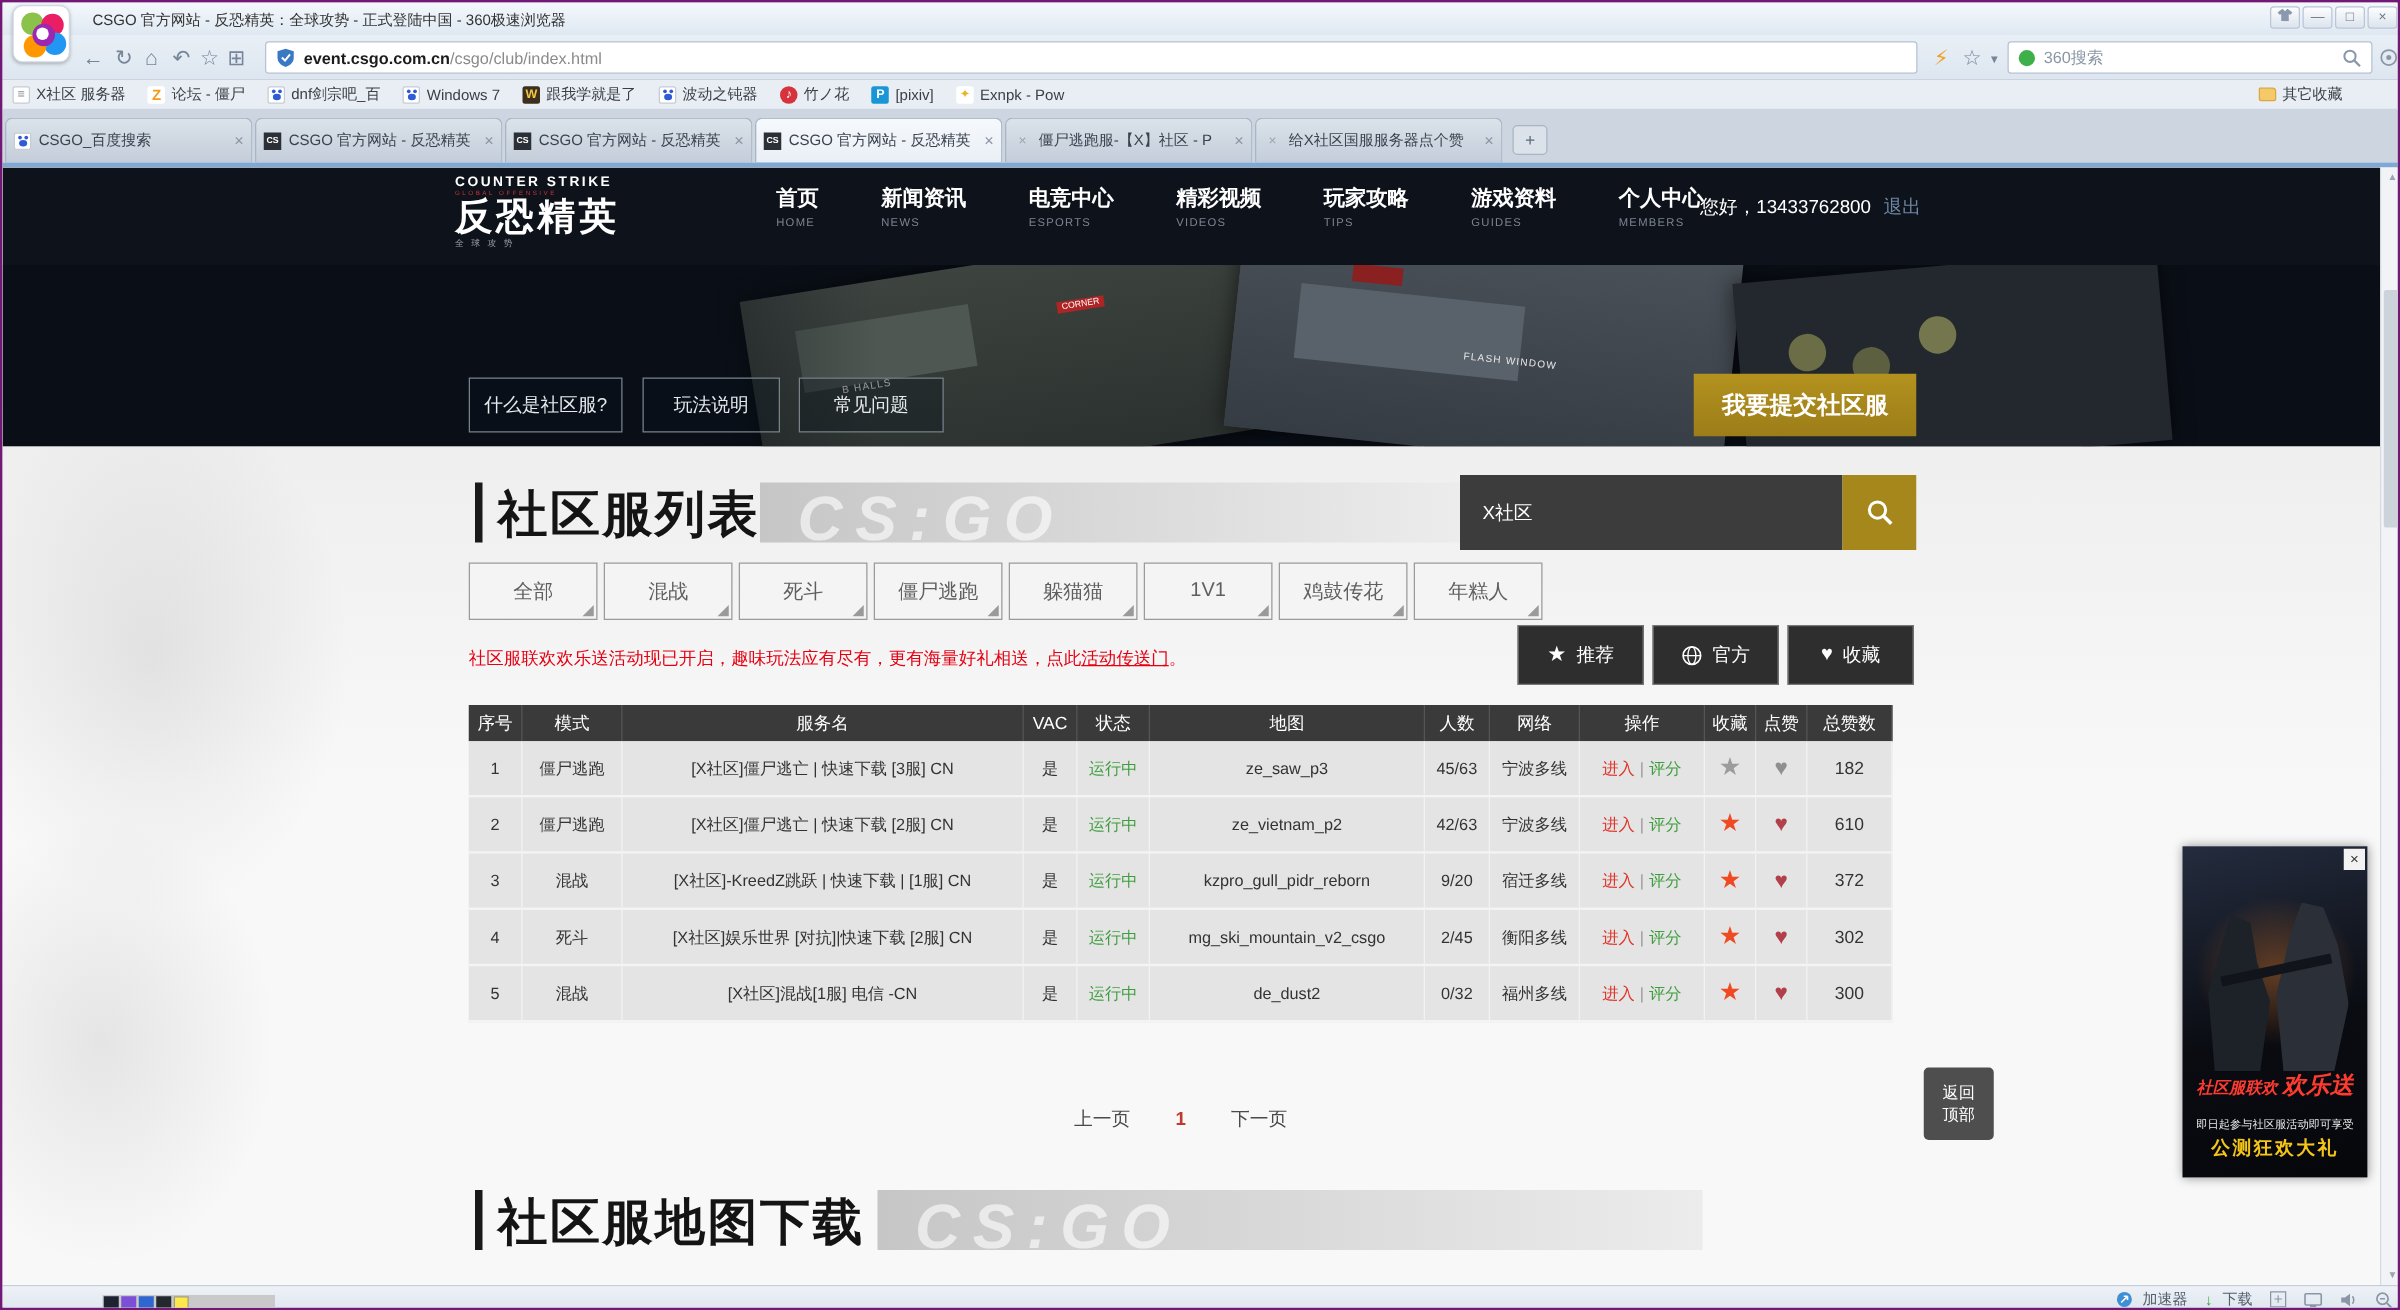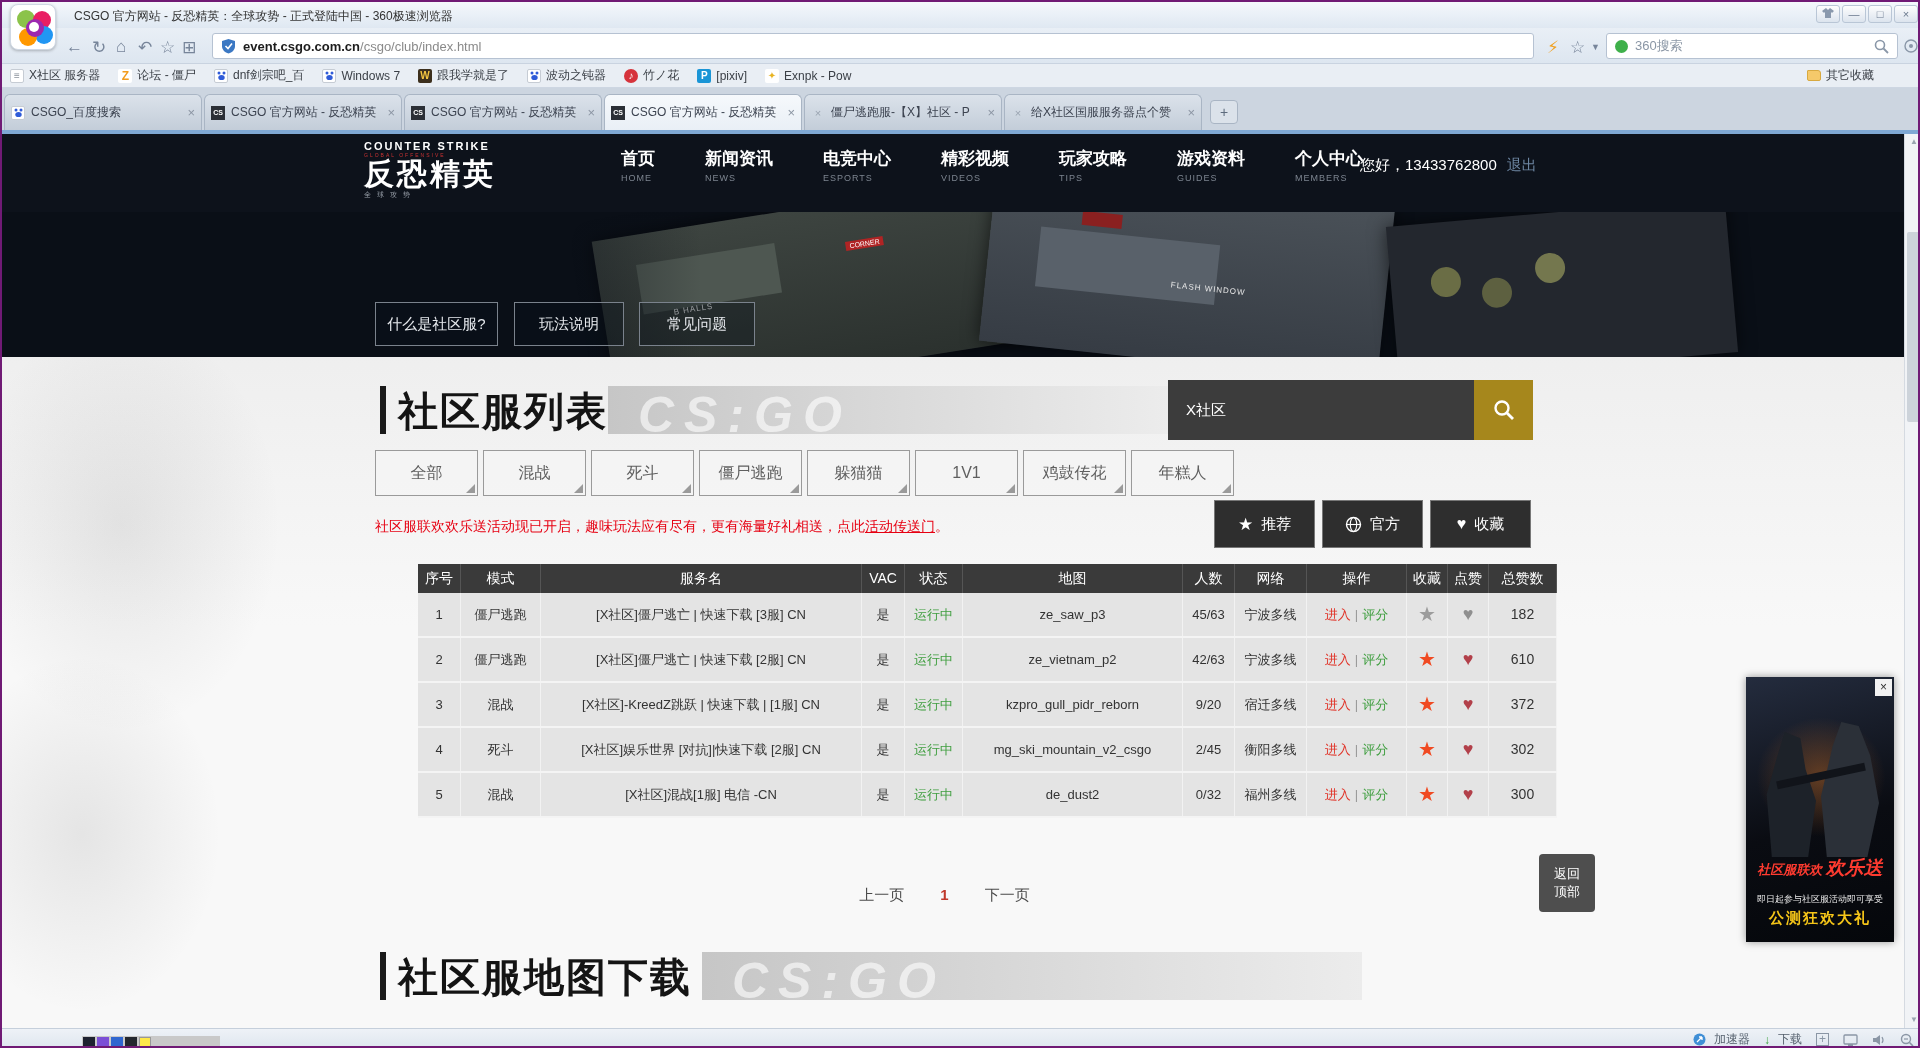--- a/index.html
+++ b/index.html
@@ -67,21 +67,21 @@
   .searchinput { position:absolute; left:1166px; top:246px; width:306px; height:60px; background:#3c3c3c; color:#fff; font-size:15px; display:flex; align-items:center; padding-left:18px; }
   .searchgold { position:absolute; left:1472px; top:246px; width:59px; height:60px; background:#a6871c; display:flex; align-items:center; justify-content:center; }
 
   .filterbtn { position:absolute; top:316px; width:103px; height:46px; border:1px solid #9a9a9a; color:#5f5f5f; font-size:16px; display:flex; align-items:center; justify-content:center; background:rgba(255,255,255,.15); }
   .corner { position:absolute; right:2px; bottom:2px; width:0; height:0; border-left:9px solid transparent; border-bottom:9px solid #9a9a9a; }
 
   .notice { position:absolute; left:373px; top:384px; font-size:14px; color:#e60012; }
   .notice a { color:#e60012; }
   .actbtn { position:absolute; top:366px; width:101px; height:48px; background:#2e2e2e; box-shadow:inset 0 0 0 1px #777; display:flex; align-items:center; justify-content:center; gap:8px; color:#fff; font-size:15px; }
 
-  .table { position:absolute; left:373px; top:430px; width:1139px;margin-left:43px; }
+  .table { position:absolute; left:373px; top:430px; width:1139px; }
   .thead { display:flex; background:#3a3a3a; height:29px; }
   .th { color:#fff; font-size:14px; text-align:center; line-height:29px; border-right:1px solid #555; }
   .tr { display:flex; height:45px; background:#e4e4e4; border-bottom:2px solid #f4f4f4; }
   .td { font-size:13px; color:#333; text-align:center; line-height:43px; border-right:1px solid #f2f2f2; white-space:nowrap; overflow:hidden; }
   .c0{width:43px}.c1{width:80px}.c2{width:321px}.c3{width:43px}.c4{width:58px}.c5{width:220px}
   .c6{width:52px}.c7{width:72px}.c8{width:100px}.c9{width:41px}.c10{width:41px}.c11{width:68px}
   .green { color:#3f9e3f; }
   .red { color:#e03328; }
   .divider { color:#999; margin:0 4px; }
   .cell-star { font-size:20px; }
@@ -340,20 +340,21 @@
       </div>
       <div class="tile" style="left:1390px;top:0px;width:340px;height:155px;transform:rotate(-5deg);background:#23272e;">
         <div style="position:absolute;left:40px;top:45px;width:30px;height:30px;border-radius:50%;background:#6a6d45;"></div>
         <div style="position:absolute;left:90px;top:60px;width:30px;height:30px;border-radius:50%;background:#5d6040;"></div>
         <div style="position:absolute;left:145px;top:40px;width:30px;height:30px;border-radius:50%;background:#74774e;"></div>
       </div>
       <div style="position:absolute;left:0;top:0;width:700px;height:145px;background:linear-gradient(90deg,#0a0f17 55%,rgba(10,15,23,0));"></div>
       <div class="bannerbtn" style="left:373px;width:123px;">什么是社区服?</div>
       <div class="bannerbtn" style="left:512px;width:110px;">玩法说明</div>
       <div class="bannerbtn" style="left:637px;width:116px;">常见问题</div>
+      <div class="goldbtn">我要提交社区服</div>
     </div>
 
     <div class="abs blackbar" style="left:378px;top:252px;height:48px;"></div>
     <div class="abs sec-title" style="left:396px;top:250px;">社区服列表</div>
     <div class="abs band" style="left:606px;top:252px;width:560px;height:48px;padding-left:30px;">
       <span class="watermark">CS:GO</span>
     </div>
     <div class="searchinput">X社区</div>
     <div class="searchgold">
       <svg width="22" height="22">

